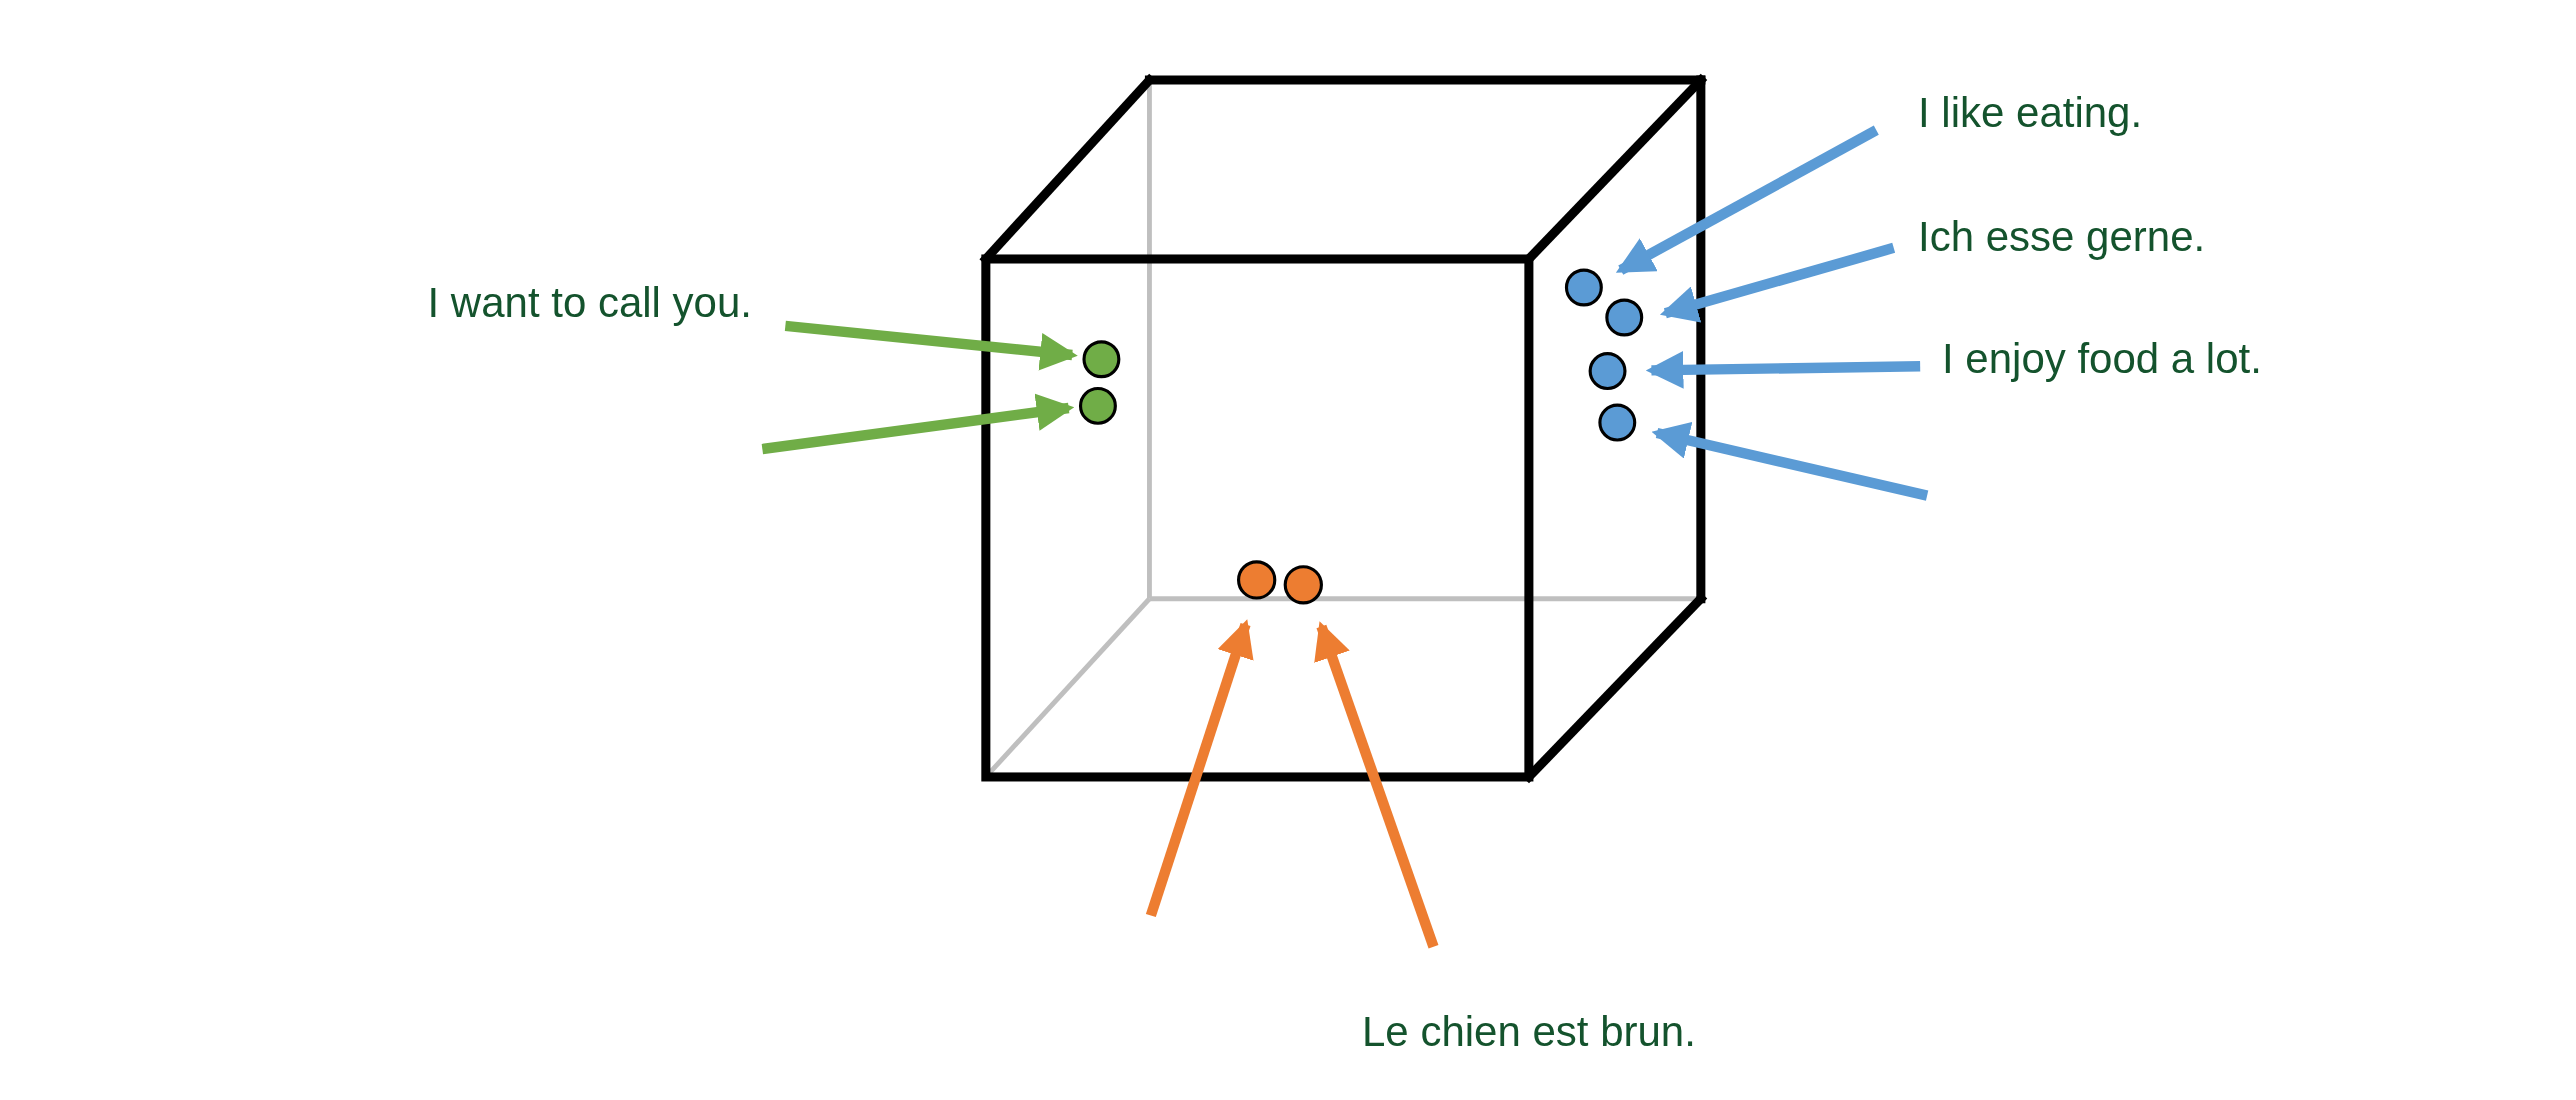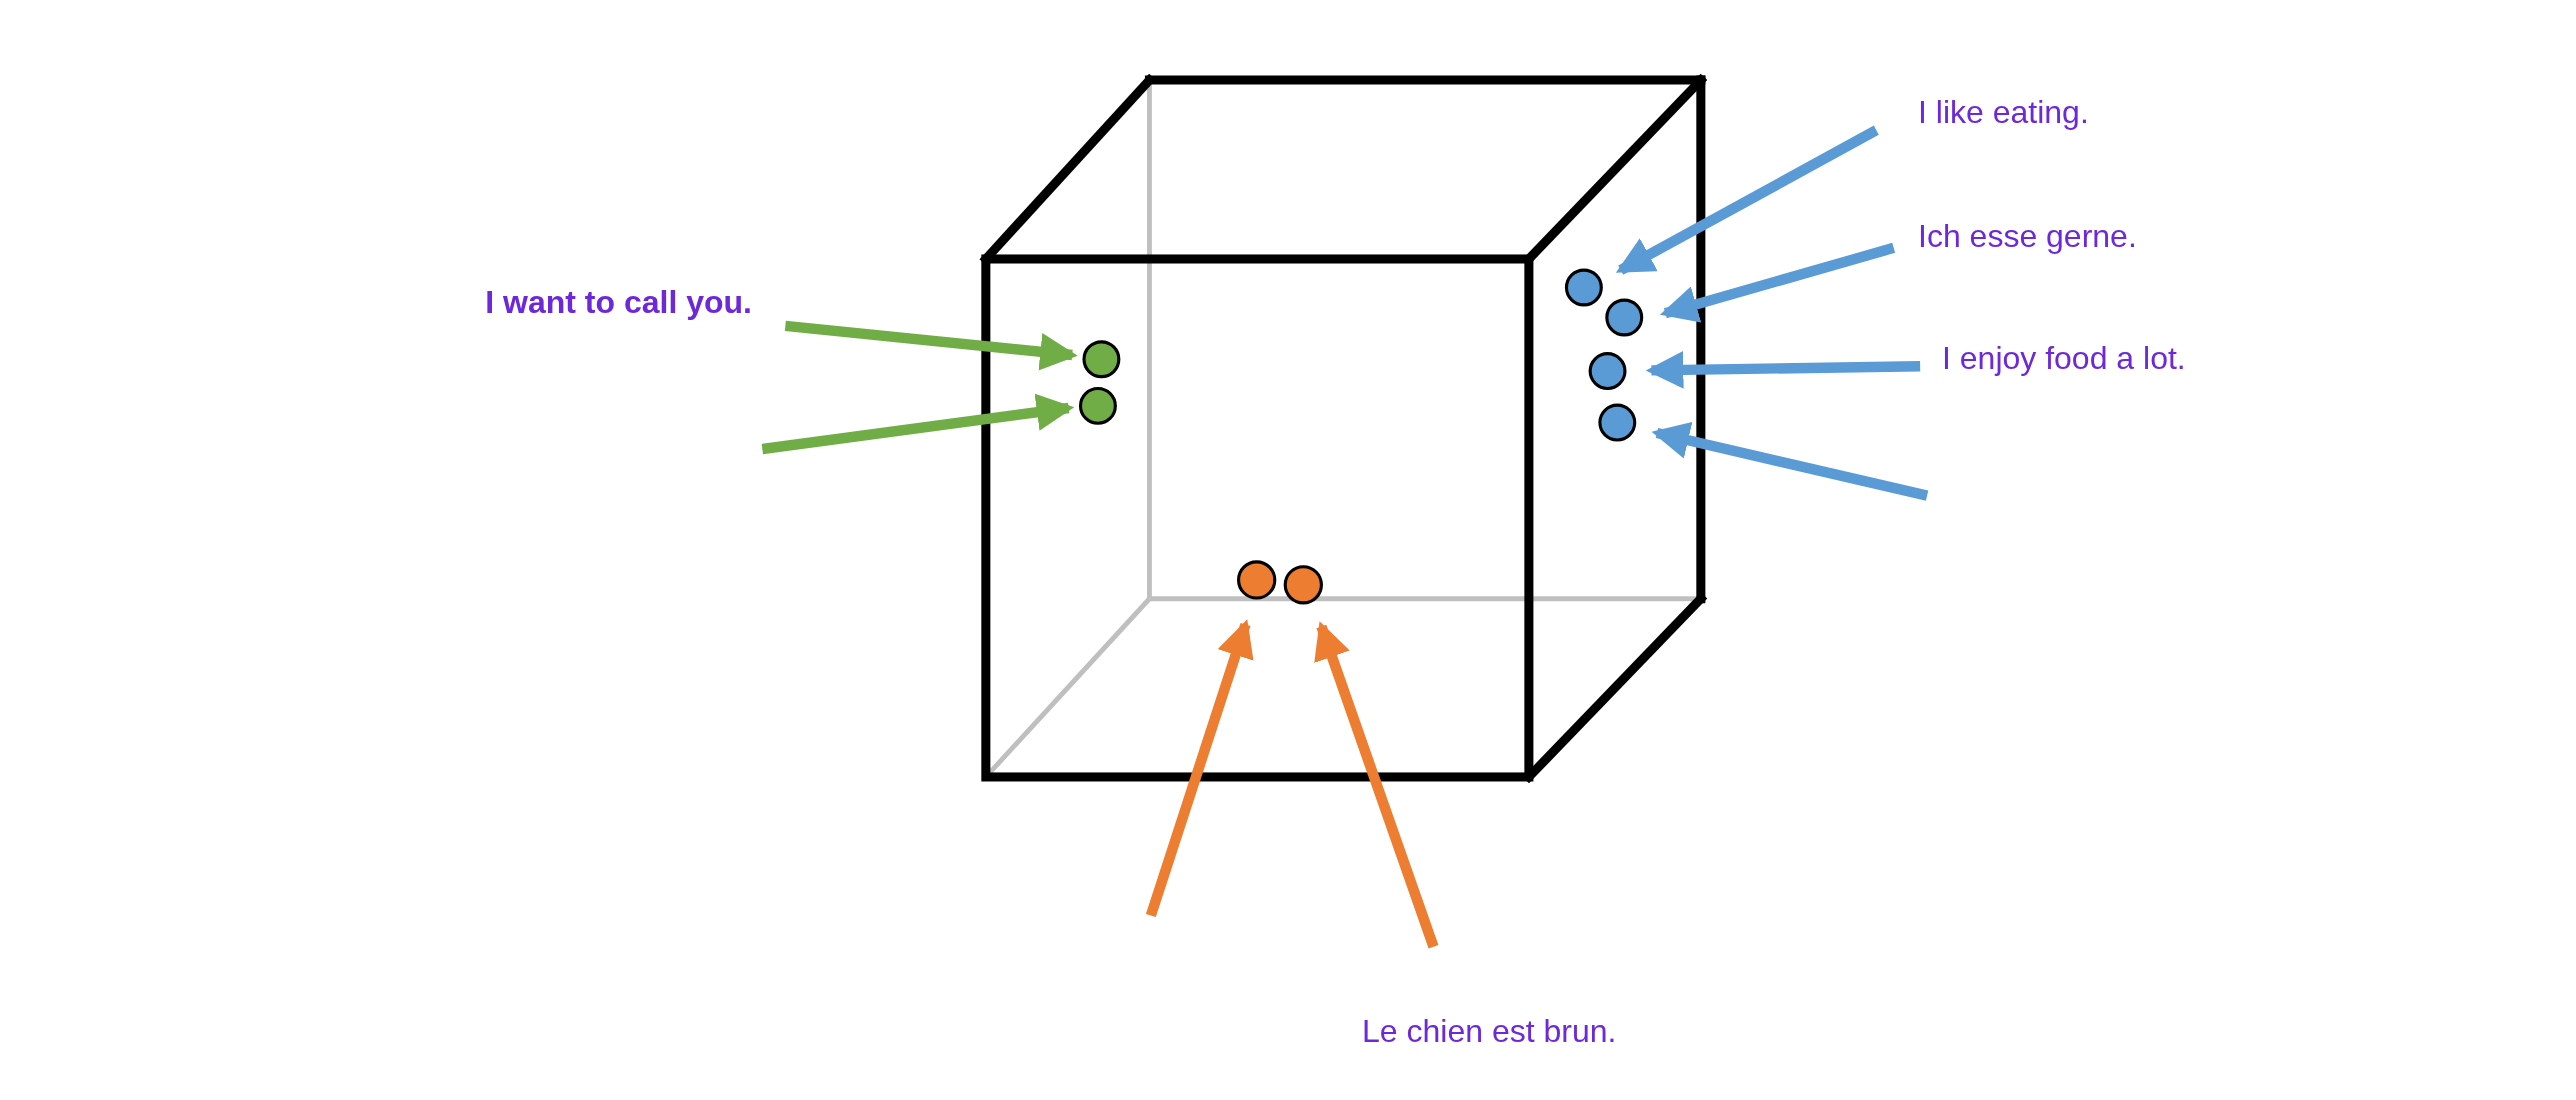--- a/index.html
+++ b/index.html
@@ -14,27 +14,27 @@
     width:2576px;height:1100px;
     background:#ffffff;
     font-family:"Liberation Sans", sans-serif;
     overflow:hidden;
     position:relative;
   }
   .canvas{position:absolute;inset:0;width:2576px;height:1100px;}
   svg{position:absolute;left:0;top:0;}
   .label{
     position:absolute;
-    font-size:32px;
+    font-size:42px;
     line-height:1.1;
-    color:#6d28d9;
+    color:#14532d;
     white-space:nowrap;
     transform:translateY(-50%);
   }
-  .align-right{text-align:center;font-weight:bold;}
+  .align-right{text-align:center;}
 </style>
 </head>
 <body>
 
 <div class="canvas">
 
   <svg width="2576" height="1100" viewBox="0 0 3700 1580">
     <defs>
       <marker id="ah-green" viewBox="0 0 10 10" refX="8.5" refY="5" markerWidth="3.6" markerHeight="3.6" orient="auto" markerUnits="strokeWidth">
         <path d="M0,0 L10,5 L0,10 z" fill="var(--green)"></path>

